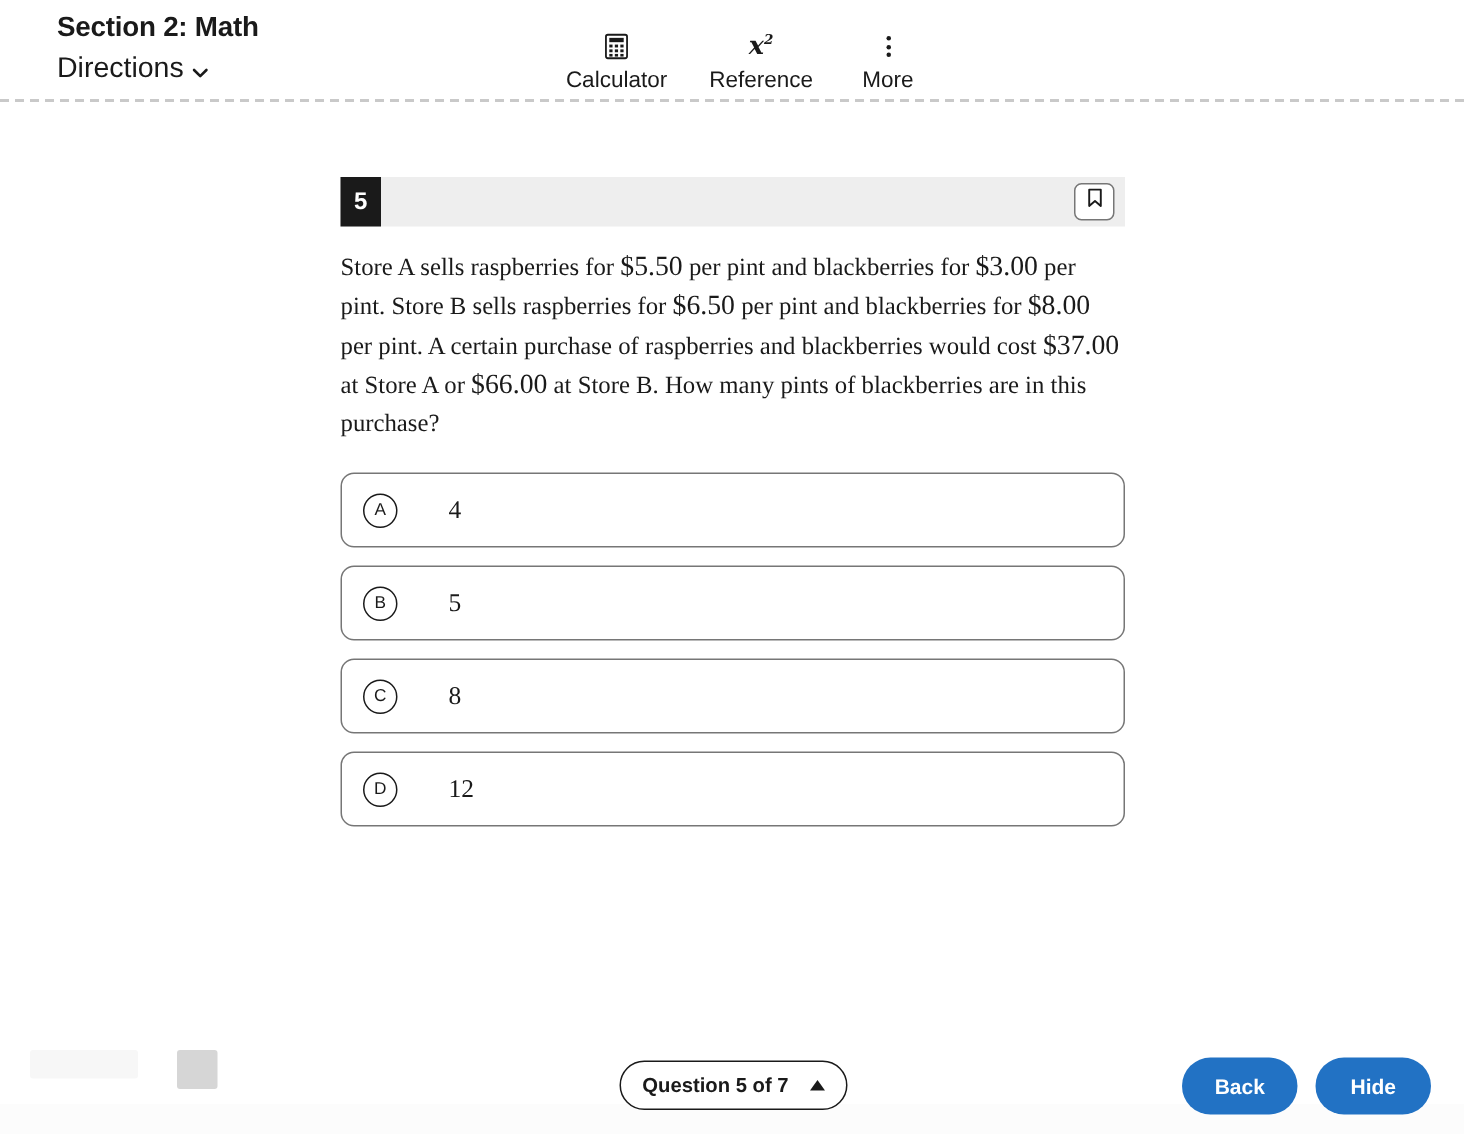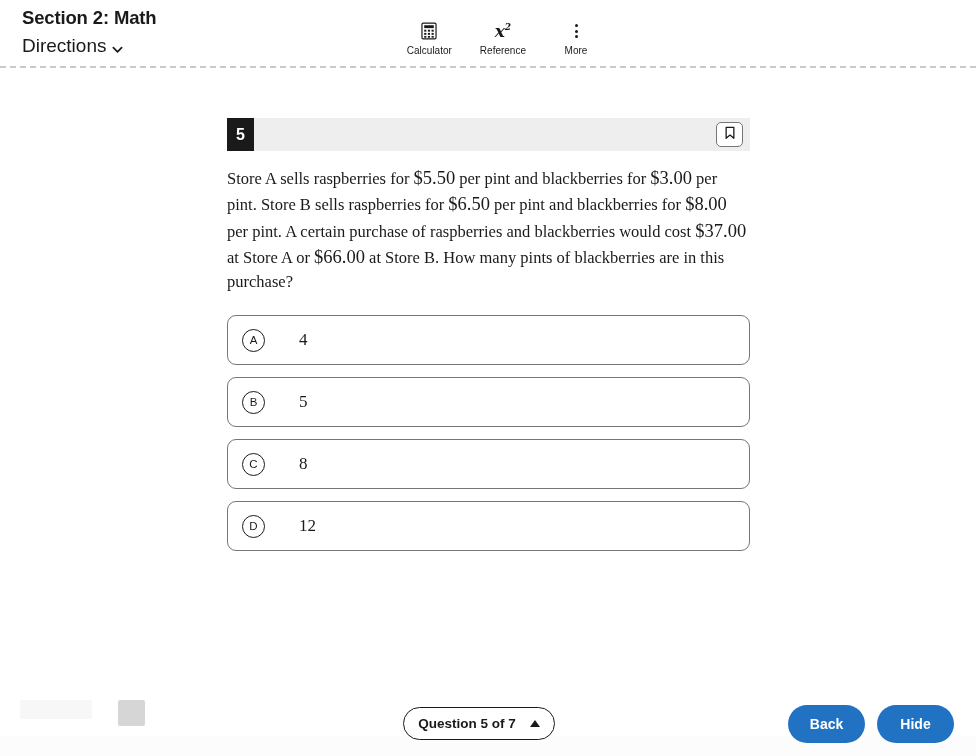--- a/index.html
+++ b/index.html
@@ -27,20 +27,21 @@
     width: 976px;
     height: 66px;
     display: flex;
     align-items: flex-start;
   }
 
   .topbar-left {
     padding-left: 22px;
     padding-top: 6px;
     width: 320px;
+    margin-left: 16px;
   }
 
   .section-title {
     font-size: 18.5px;
     font-weight: 700;
     letter-spacing: -0.15px;
     color: #1a1a1a;
     line-height: 1.25;
   }
 
@@ -100,21 +101,21 @@
     min-width: 44px;
   }
   .tool-glyph {
     height: 22px;
     display: flex;
     align-items: center;
     justify-content: center;
     margin-top: 12px;
   }
   .tool-label {
-    font-size: 10px;
+    font-size: 15px;
     color: #1a1a1a;
     margin-top: 3px;
     white-space: nowrap;
   }
   .ref-glyph {
     font-family: "DejaVu Serif", serif;
     font-style: italic;
     font-weight: 700;
     font-size: 17px;
     line-height: 1;
@@ -271,21 +272,21 @@
     left: 118px;
     top: 14px;
     width: 27px;
     height: 26px;
     background: #d6d6d6;
     border-radius: 2px;
   }
 
   .qnav-btn {
     position: absolute;
-    left: 403px;
+    left: 413px;
     top: 21px;
     width: 152px;
     height: 33px;
     border: 1.4px solid #1a1a1a;
     border-radius: 17px;
     background: #ffffff;
     display: flex;
     align-items: center;
     justify-content: center;
     gap: 14px;

